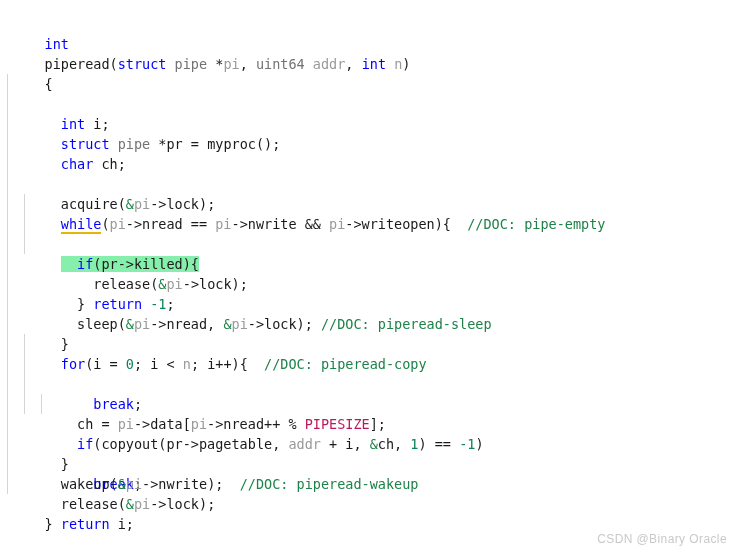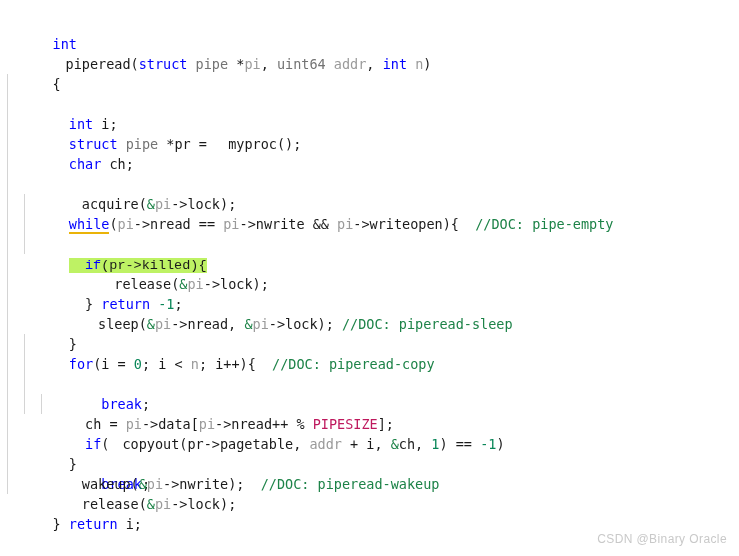--- a/index.html
+++ b/index.html
@@ -26,21 +26,21 @@
     box-sizing: border-box;
   }
 
   .code-line {
     position: relative;
     height: 20px;
     line-height: 20px;
     font-size: 13.5px;
     font-family: "DejaVu Sans Mono", "Liberation Mono", monospace;
     white-space: pre;
-    padding-left: 20px;
+    padding-left: 12px;
     color: #1a1a1a;
     letter-spacing: 0px;
   }
 
   
   .code-line .guide {
     position: absolute;
     top: 0;
     width: 1px;
     height: 20px;
@@ -50,29 +50,28 @@
   .guide.g2 { left: 24px; }
   .guide.g3 { left: 41px; }
 
   .ln-text { position: relative; display: inline-block; }
 
   
   .kw       { color: #0000ff; }            
   .type     { color: #737373; }            
   .ident    { color: #9a9a9a; }            
   .plain    { color: #1a1a1a; }
-  .fn       { color: #1a1a1a; margin-left: 13px; }
+  .fn       { color: #1a1a1a; }
   .cmt      { color: #1d8348; }            
   .num      { color: #098658; }            
   .amp      { color: #1d8348; }            
   .macro    { color: #be185d; }            
 
   .hl {
-    background: #bef264;
-    font-family: Liberation Mono, monospace;
+    background: #86efac;
   }
   .underline-pink {
     border-bottom: 2px solid #eab308;
     padding-bottom: 0px;
   }
 
   #watermark {
     position: absolute;
     right: 12px;
     bottom: 10px;

